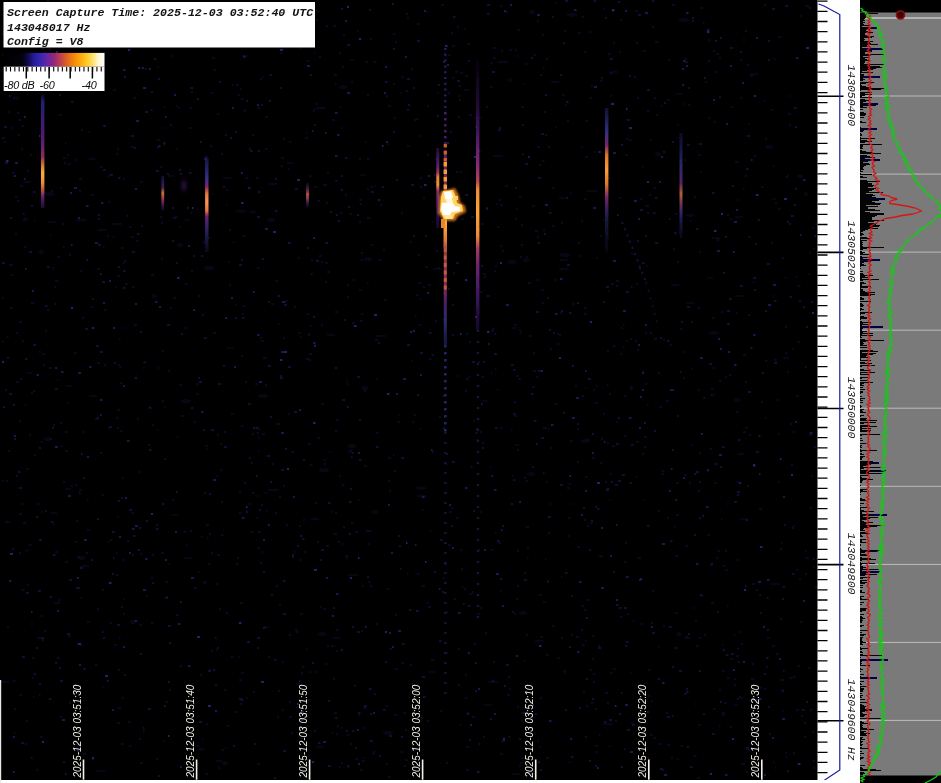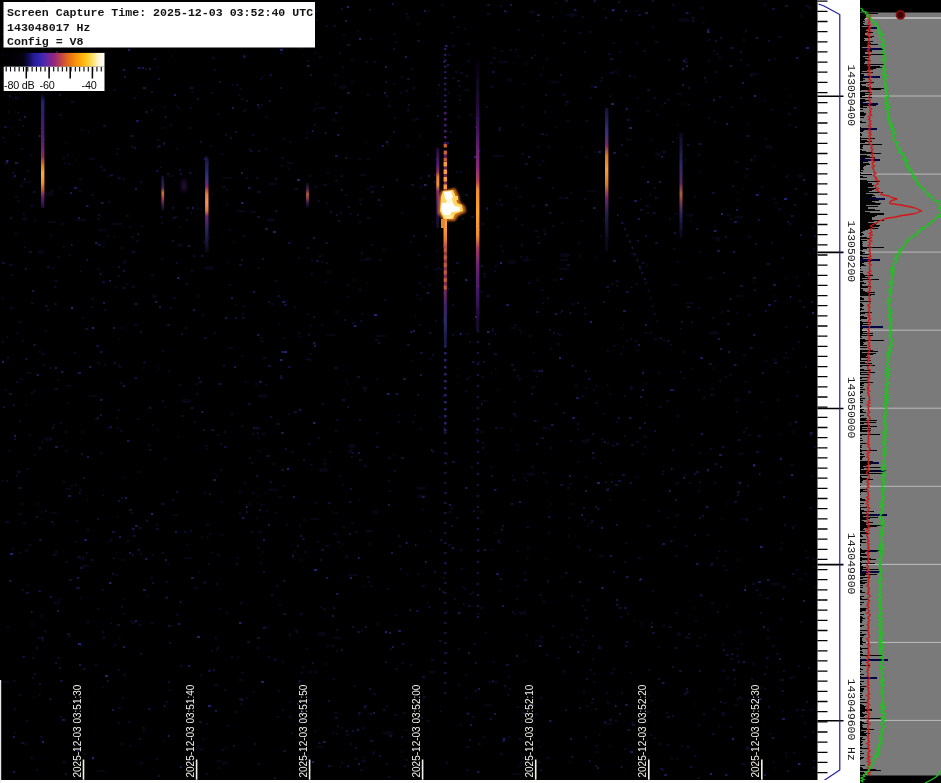--- a/index.html
+++ b/index.html
@@ -1,16 +1,16 @@
 <!DOCTYPE html>
 <html><head>
 <meta charset="utf-8">
 <style>
 html,body{margin:0;padding:0;background:#000;}
-#wrap{position:relative;width:941px;height:783px;overflow:hidden;}
+#wrap{position:relative;width:941px;height:783px;overflow:hidden;font-style:italic;}
 svg{display:block;}
 text{white-space:pre;}
 </style>
 </head>
 <body>
 <div id="wrap">
     <svg width="941" height="783" viewBox="0 0 941 783">
       <defs>
         <linearGradient id="cmap" x1="0" y1="0" x2="1" y2="0">
           <stop offset="0%" stop-color="#000000"></stop>

